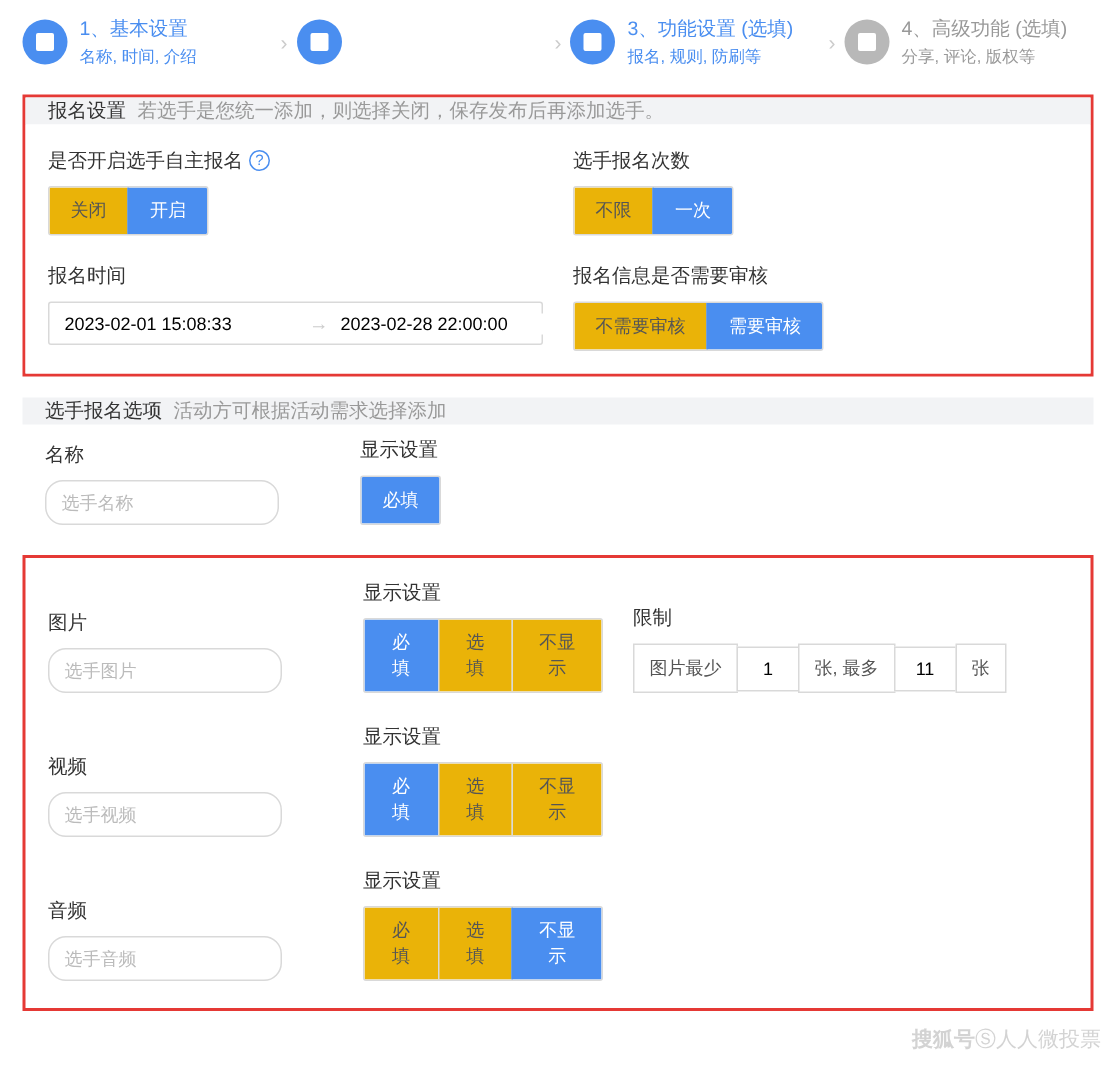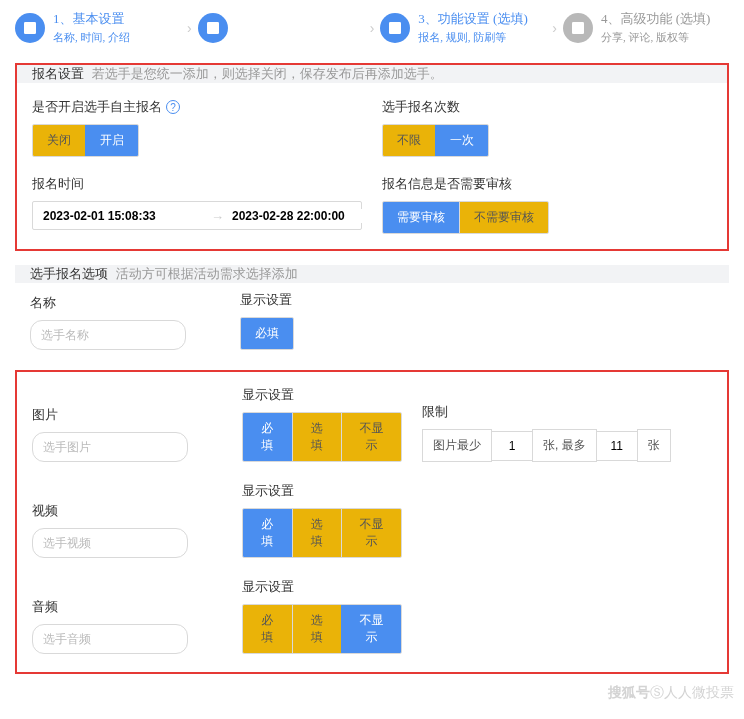--- a/index.html
+++ b/index.html
@@ -4,21 +4,21 @@
 <style>
 * { box-sizing: border-box; margin: 0; padding: 0; }
 body { font-family: -apple-system, "PingFang SC", "Microsoft YaHei", sans-serif; font-size: 13px; color: #333; background: #fff; width: 744px; }
 
 .steps { display: flex; align-items: center; padding: 10px 15px; gap: 4px; }
 .step { display: flex; align-items: center; gap: 8px; flex: 1; }
 .step-icon { width: 30px; height: 30px; border-radius: 50%; display: flex; align-items: center; justify-content: center; flex-shrink: 0; }
 .step-icon svg { width: 16px; height: 16px; }
 .step-blue .step-icon { background: #4a8ef0; }
 .step-gray .step-icon { background: #b8b8b8; }
-.step-text { display: flex; flex-direction: column; font-family: Liberation Serif, serif; }
+.step-text { display: flex; flex-direction: column; }
 .step-title { font-weight: 500; }
 .step-sub { font-size: 11px; margin-top: 2px; }
 .step-blue .step-title, .step-blue .step-sub { color: #4a8ef0; }
 .step-gray .step-title, .step-gray .step-sub { color: #999; }
 .step-arrow { color: #ccc; font-size: 14px; padding: 0 2px; }
 
 .content { padding: 0 15px 20px; }
 .redbox { border: 2px solid #e53935; margin-top: 8px; }
 
 .section-header { background: #f2f3f5; padding: 0 15px; font-size: 13px; }
@@ -31,21 +31,21 @@
 .form-col { flex: 1; }
 .form-label { font-size: 13px; margin-bottom: 8px; display: flex; align-items: center; gap: 4px; text-align: right; }
 .help-icon { width: 14px; height: 14px; border: 1px solid #4a8ef0; border-radius: 50%; color: #4a8ef0; font-size: 10px; display: inline-flex; align-items: center; justify-content: center; }
 
 .btn-group { display: inline-flex; border: 1px solid #d9d9d9; border-radius: 2px; overflow: hidden; }
 .btn-seg { padding: 7px 14px; font-size: 12px; background: #eab308; border: none; border-left: 1px solid #d9d9d9; cursor: pointer; color: #555; }
 .btn-seg:first-child { border-left: none; }
 .btn-seg.active { background: #4a8ef0; color: #fff; border-left-color: #4a8ef0; }
 
 .date-range { display: flex; align-items: center; border: 1px solid #d9d9d9; border-radius: 2px; padding: 6px 10px; width: 330px; background: #fff; }
-.date-input { border: none; outline: none; font-size: 12px; flex: 1; font-weight: bold; }
+.date-input { border: none; outline: none; font-size: 12px; flex: 1; }
 .date-sep { color: #ccc; padding: 0 8px; }
 .cal-icon { color: #ccc; }
 
 .text-input { border: 1px solid #d9d9d9; border-radius: 12px; padding: 7px 10px; font-size: 12px; width: 156px; outline: none; color: #7f1d1d; }
 .text-input::placeholder { color: #bbb; }
 
 .limit-row { display: inline-flex; align-items: center; }
 .limit-row .seg { border: 1px solid #d9d9d9; padding: 7px 10px; font-size: 12px; background: #fff; margin-left: -1px; color: #555; }
 .limit-row .seg:first-child { margin-left: 0; }
 .limit-row .num-input { border: 1px solid #d9d9d9; width: 42px; padding: 7px 6px; font-size: 12px; text-align: center; margin-left: -1px; outline: none; }
@@ -141,22 +141,22 @@
         <div class="date-range">
           <input class="date-input" value="2023-02-01 15:08:33" style="">
           <span class="date-sep">→</span>
           <input class="date-input" value="2023-02-28 22:00:00" style="">
           <span class="cal-icon">📅</span>
         </div>
       </div>
       <div class="form-col">
         <div class="form-label">报名信息是否需要审核</div>
         <div class="btn-group">
+          <button class="btn-seg">不需要审核</button>
           <button class="btn-seg active">需要审核</button>
-          <button class="btn-seg">不需要审核</button>
         </div>
       </div>
     </div>
   </div>
 </div>
 
 <div class="options-section">
   <div class="section-header">
     <span class="title">选手报名选项</span>
     <span class="desc">活动方可根据活动需求选择添加</span>

